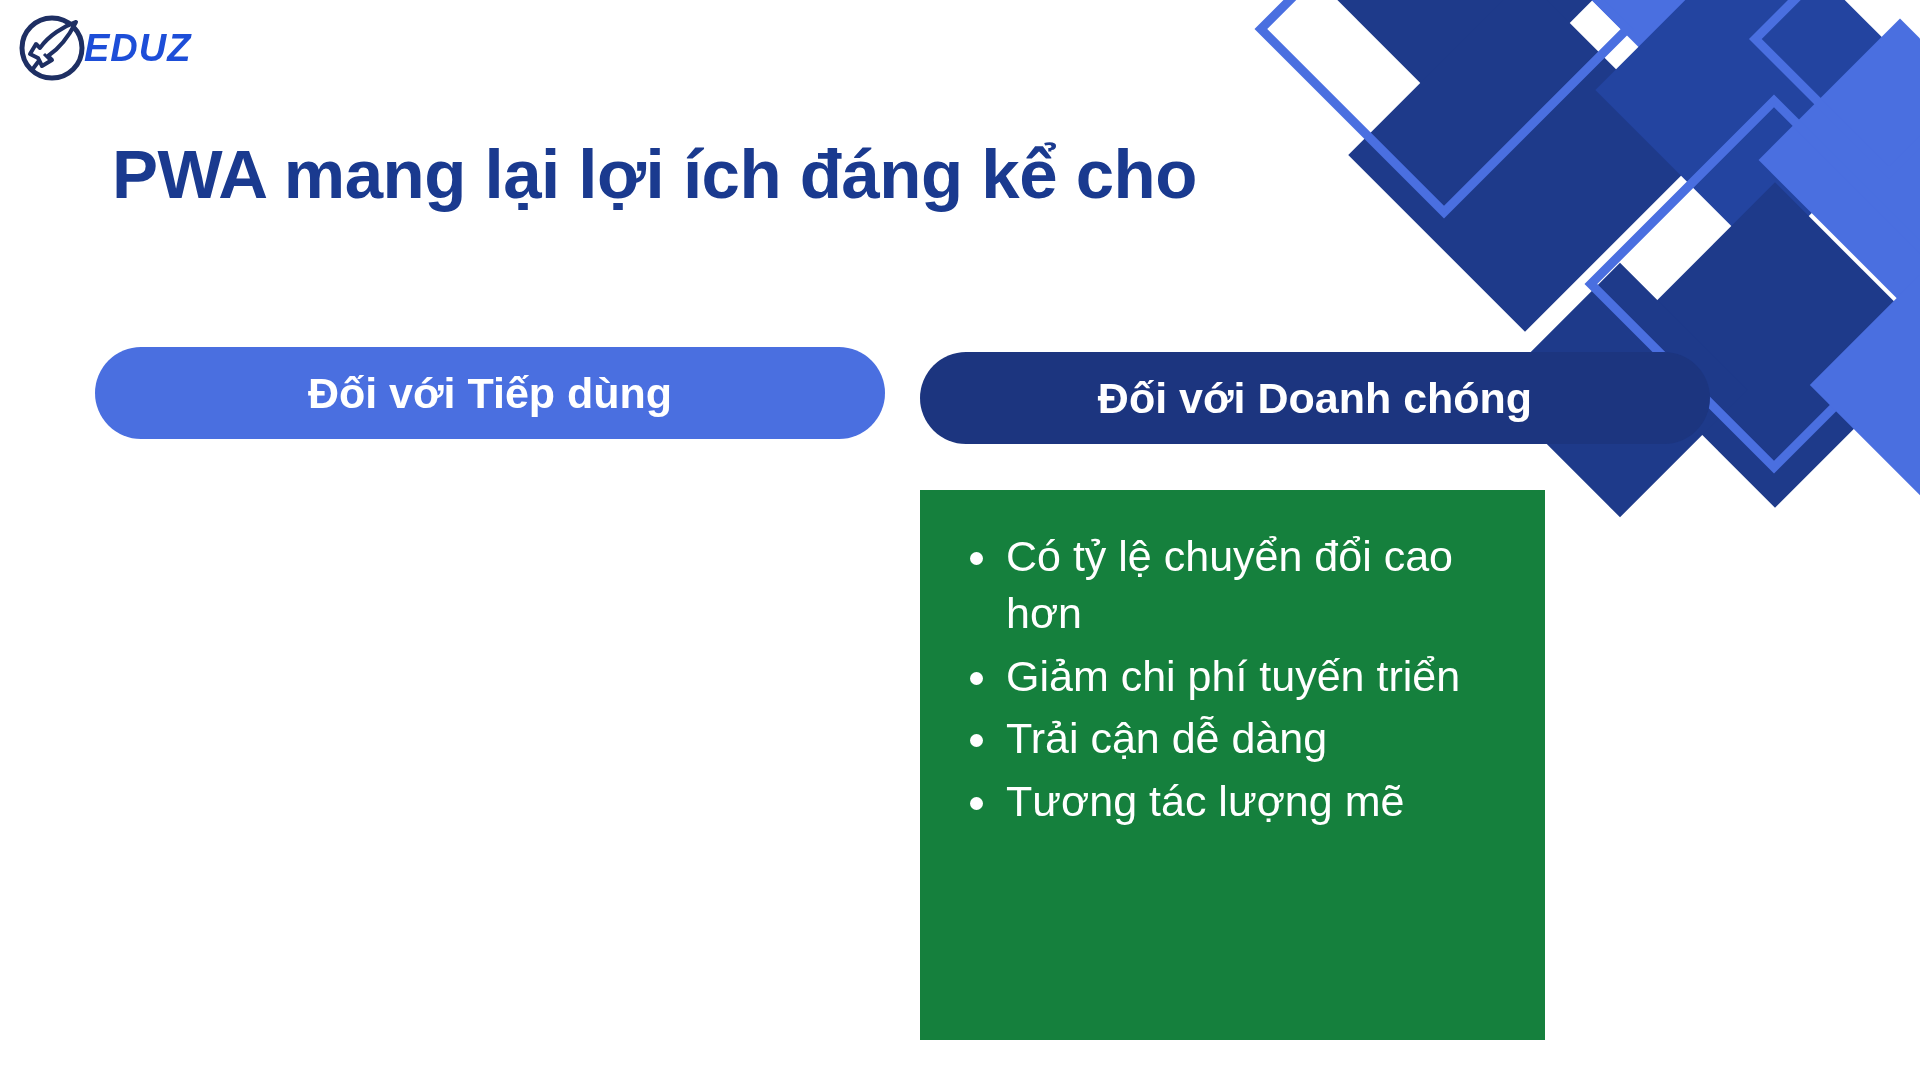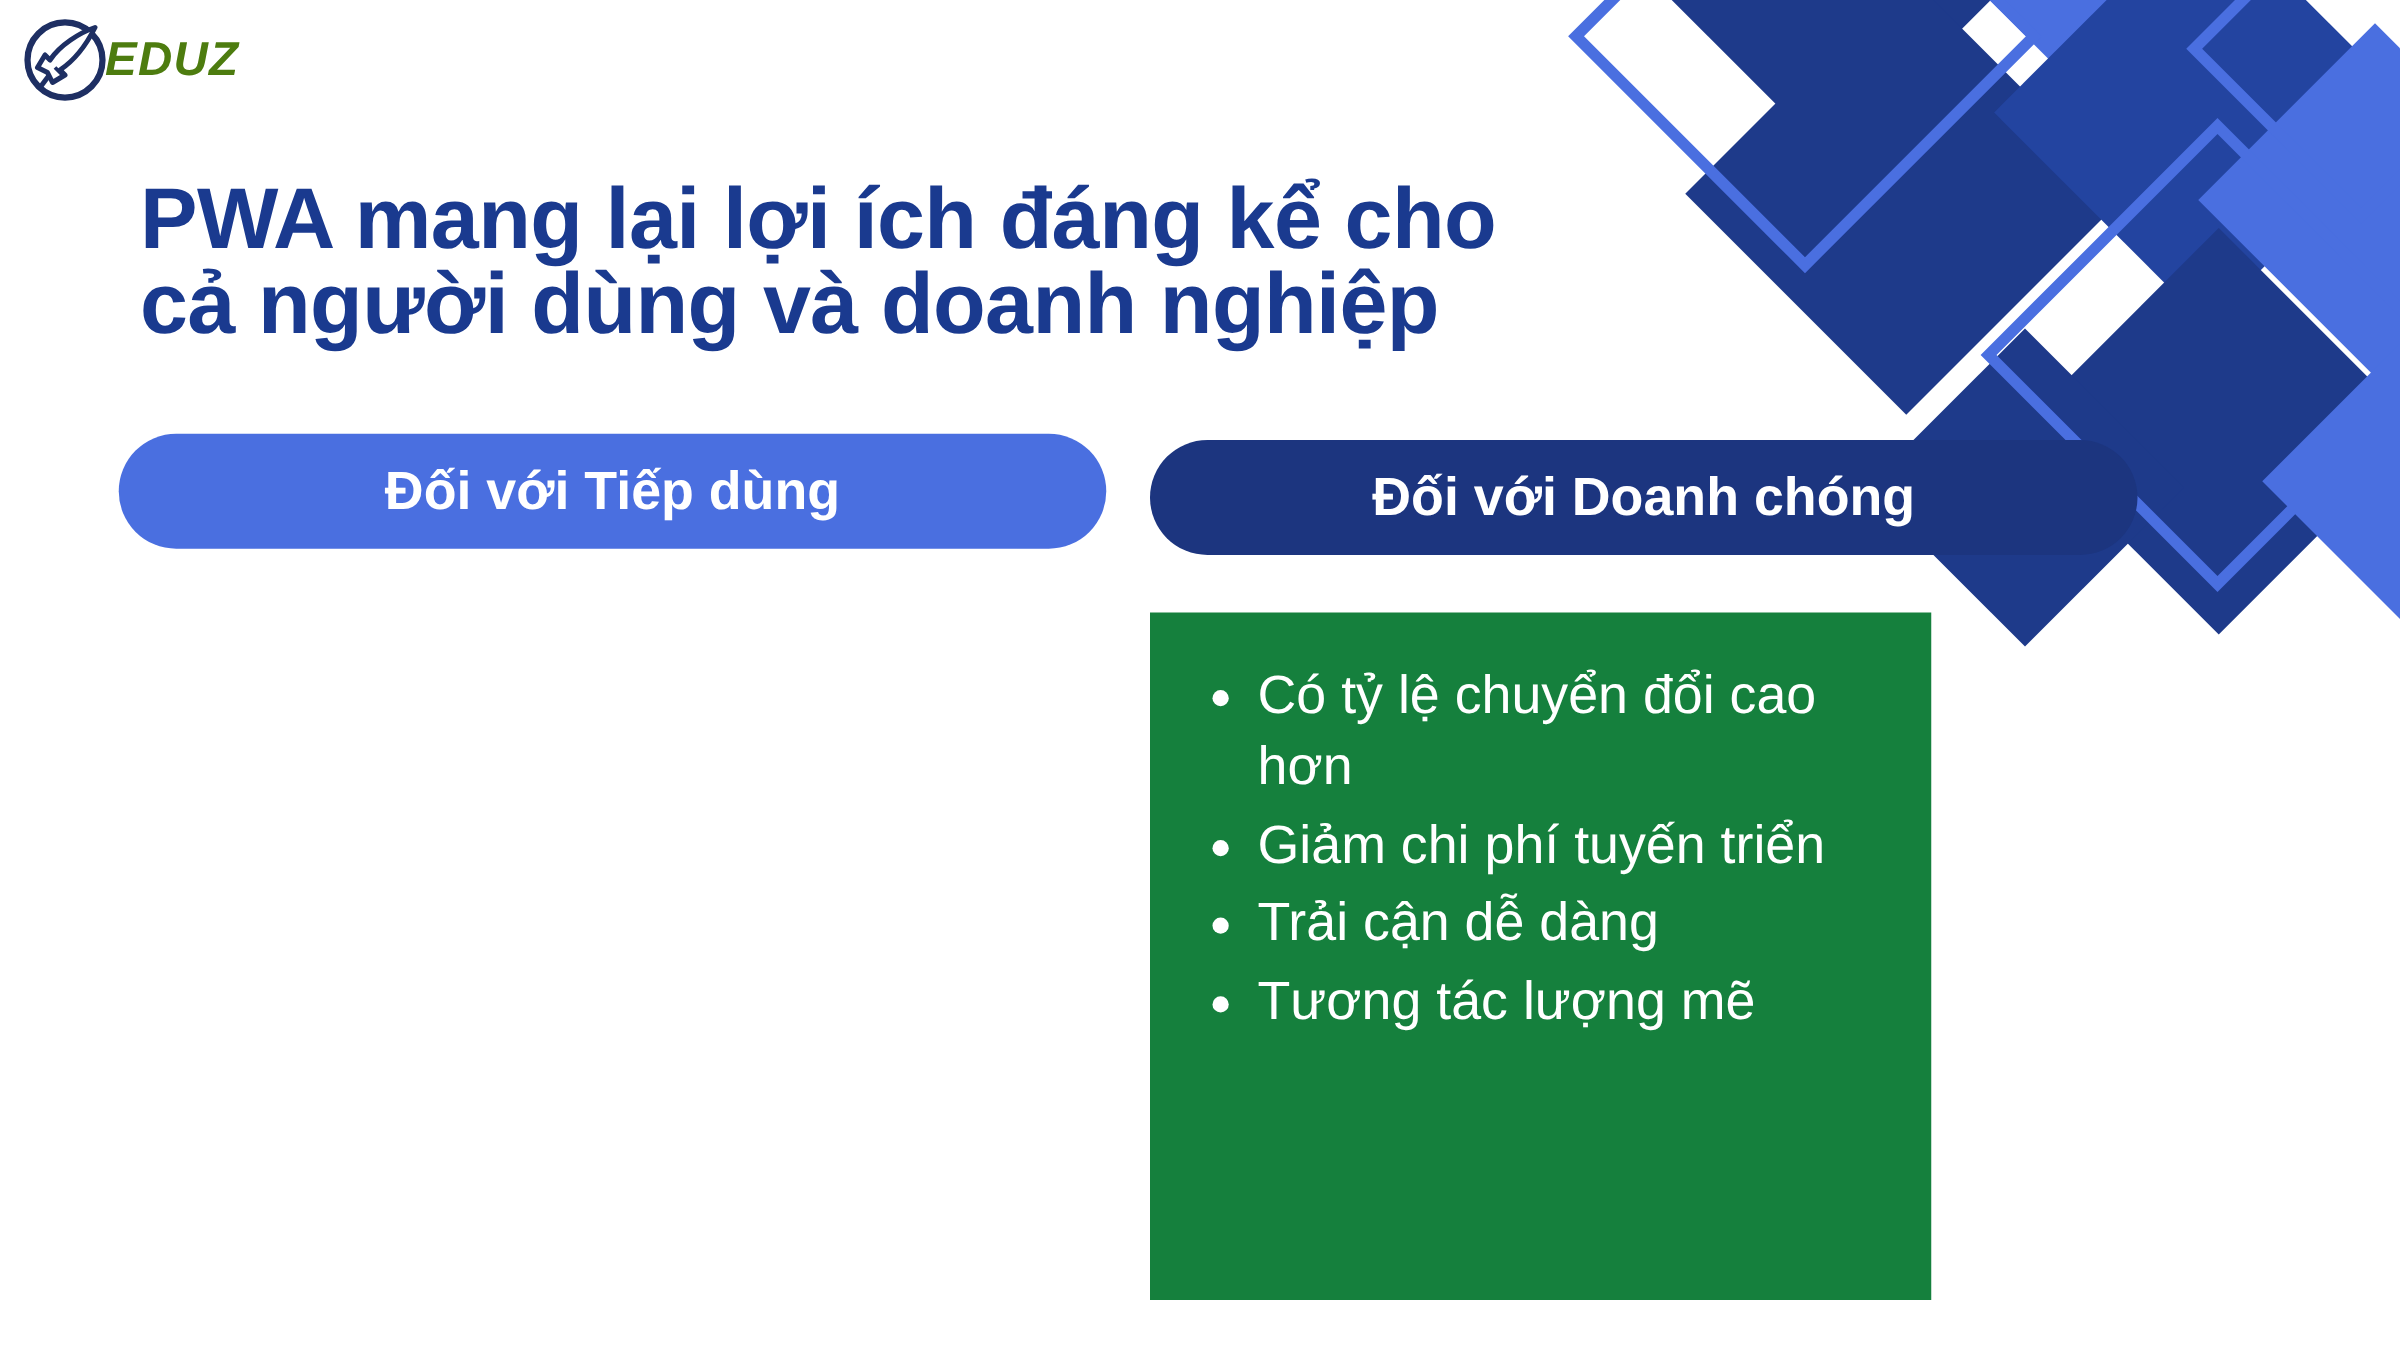--- a/index.html
+++ b/index.html
@@ -15,21 +15,21 @@
   .deco{position:absolute;top:0;right:0;width:820px;height:560px;overflow:hidden;pointer-events:none;}
   .dm{position:absolute;transform:rotate(45deg);}
   .dm.fill-dark{background:#1e3a8a;}
   .dm.fill-mid{background:#2344a0;}
   .dm.fill-light{background:#4a6fe0;}
   .dm.out-light{background:transparent;border:9px solid #4a6fe0;}
 
   
   .logo{position:absolute;left:14px;top:8px;width:230px;height:80px;display:flex;align-items:center;}
   .logo svg{display:block;}
-  .logo-word{font-weight:bold;font-style:italic;font-size:38px;color:#4d7c0f;letter-spacing:1px;
+  .logo-word{font-weight:bold;font-style:italic;font-size:38px;color:#1d4ed8;letter-spacing:1px;
              margin-left:-6px;font-family:"Liberation Sans",sans-serif;}
 
   
   .heading{position:absolute;left:112px;top:95px;width:1050px;
     font-size:69px;line-height:0.98;font-weight:bold;color:#1a3a8f;
     letter-spacing:-0.5px;font-family:"Liberation Sans",sans-serif;}
   .heading .ln{display:block;white-space:nowrap;}
 
   
   .pill{position:absolute;height:92px;border-radius:46px;display:flex;align-items:center;
@@ -76,21 +76,20 @@
         <path d="M62 12 C50 16 34 26 26 38 L22 34 L16 44 L24 48 L28 56 L38 50 L34 46 C46 38 56 24 62 12 Z" fill="#ffffff" stroke="#1e2f63" stroke-width="4" stroke-linejoin="round"></path>
         <path d="M30 44 L36 50" stroke="#1e2f63" stroke-width="3"></path>
         <path d="M24 52 L18 60" stroke="#1e2f63" stroke-width="4" stroke-linecap="round"></path>
       </svg>
     </span>
     <span class="logo-word">EDUZ</span>
   </div>
 
   <h1 class="heading">
     <span class="ln">PWA mang lại lợi ích đáng kể cho</span>
-    <span class="ln">cả người dùng và doanh nghiệp</span>
   </h1>
 
   <div class="pill pill-left">
     <span>Đối với Tiếp dùng</span>
   </div>
 
   <div class="pill pill-right">
     <span>Đối với Doanh chóng</span>
   </div>
   <div class="box box-right">

